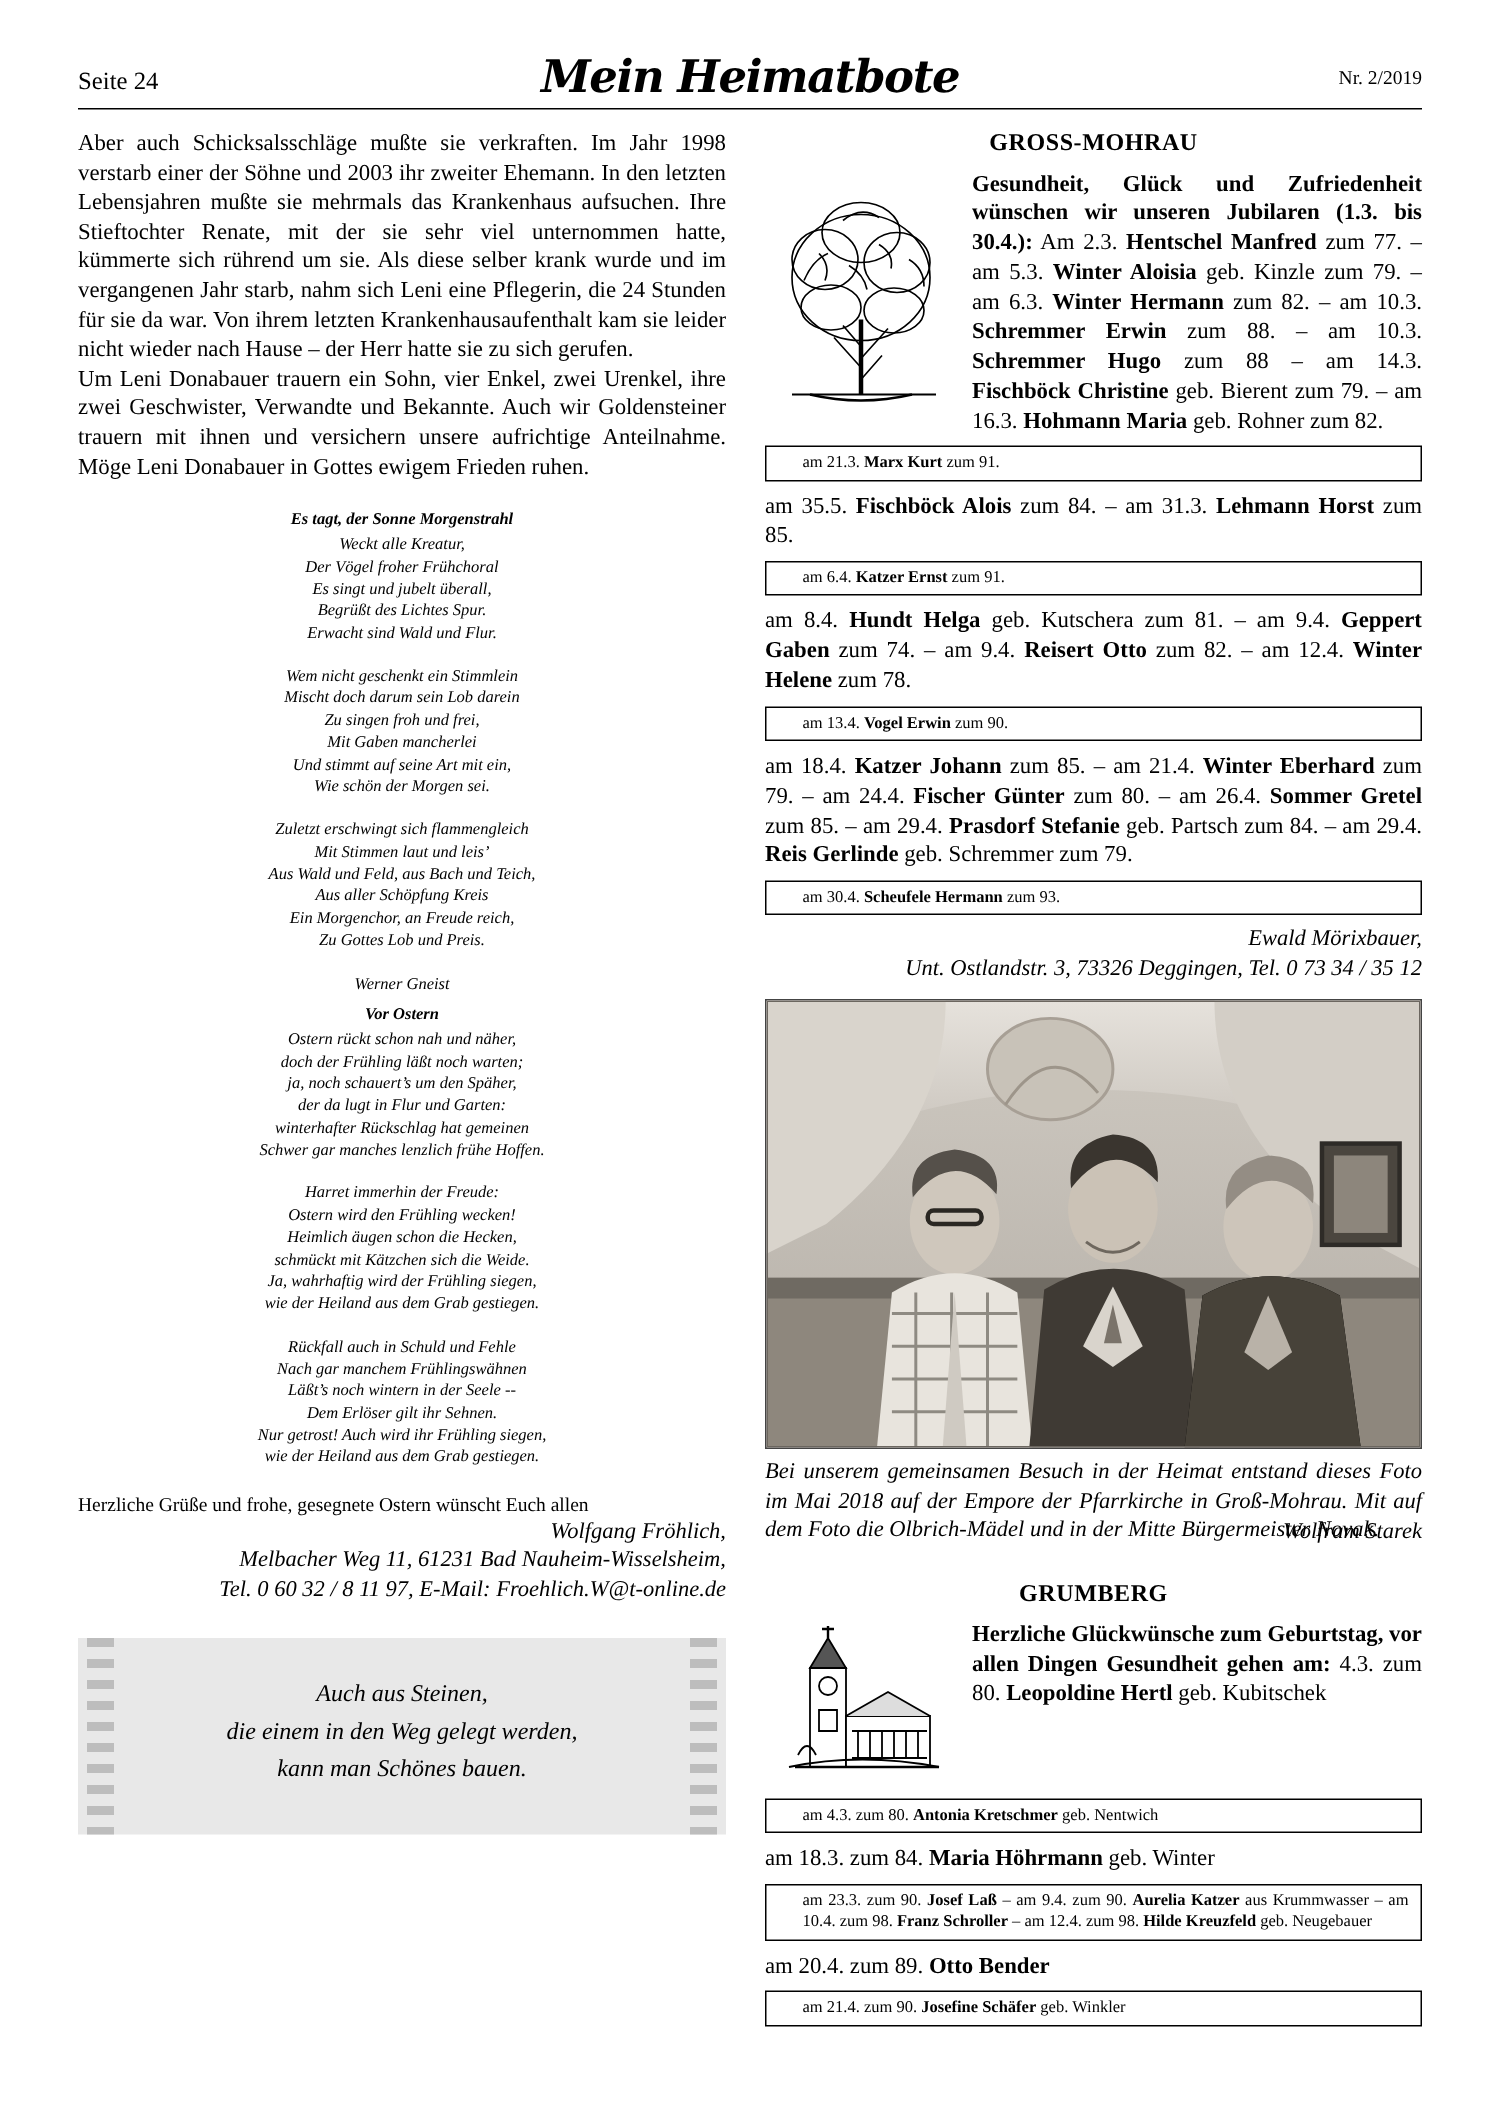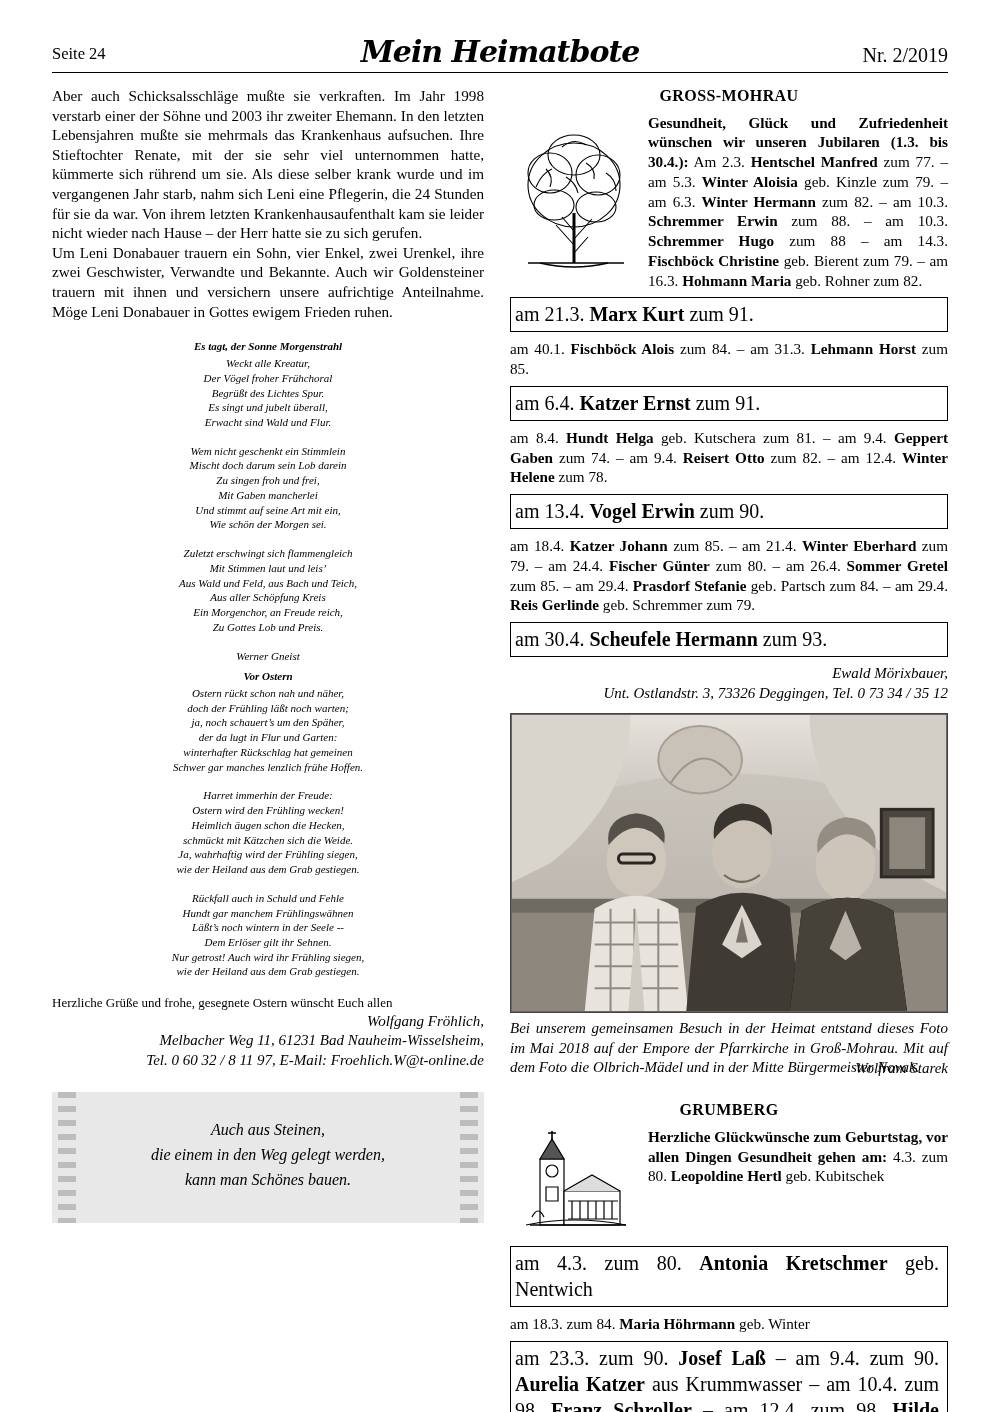--- a/index.html
+++ b/index.html
@@ -33,21 +33,21 @@
   .pg-header .left {
     position: absolute;
     left: 0;
     top: 10px;
     font-size: 16.5px;
   }
   .pg-header .right {
     position: absolute;
     right: 0;
     top: 10px;
-    font-size: 20px;
+    font-size: 13px;
     text-align: center;
   }
   .masthead {
     position: absolute;
     left: 50%;
     transform: translateX(-50%);
     top: 0;
     font-family: "DejaVu Serif", serif;
     font-weight: bold;
     font-style: italic;
@@ -151,23 +151,23 @@
   .church-wrap {
     float: left;
     width: 128px;
     height: 108px;
     margin: 2px 10px 2px 0;
   }
   b { font-weight: bold; }
 
   .bdate {
     border: 1px solid #000;
-    padding: 3px 8px 4px 4px;
+    padding: 3px 8px 4px 24px;
     margin: 7px 0 7px 0;
-    font-size: 20px;
+    font-size: 11px;
     line-height: 1.3;
   }
   .plain-line {
     font-size: 15.2px;
     line-height: 1.3;
     margin: 4px 0;
     text-align: justify;
   }
   .addr {
     text-align: right;
@@ -215,22 +215,22 @@
   <div class="col col-left">
 
     <p class="body-p">Aber auch Schicksalsschläge mußte sie verkraften. Im Jahr 1998 verstarb einer der Söhne und 2003 ihr zweiter Ehemann. In den letzten Lebensjahren mußte sie mehrmals das Krankenhaus aufsuchen. Ihre Stieftochter Renate, mit der sie sehr viel unternommen hatte, kümmerte sich rührend um sie. Als diese selber krank wurde und im vergangenen Jahr starb, nahm sich Leni eine Pflegerin, die 24 Stunden für sie da war. Von ihrem letzten Krankenhausaufenthalt kam sie leider nicht wieder nach Hause – der Herr hatte sie zu sich gerufen.</p>
     <p class="body-p">Um Leni Donabauer trauern ein Sohn, vier Enkel, zwei Urenkel, ihre zwei Geschwister, Verwandte und Bekannte. Auch wir Goldensteiner trauern mit ihnen und versichern unsere aufrichtige Anteilnahme. Möge Leni Donabauer in Gottes ewigem Frieden ruhen.</p>
 
     <div class="poem">
       <div class="title">Es tagt, der Sonne Morgenstrahl</div>
       <div class="stanza" id="p1s1">
           <div>Weckt alle Kreatur,</div>
           <div>Der Vögel froher Frühchoral</div>
+          <div>Es singt und jubelt überall,</div>
           <div>Begrüßt des Lichtes Spur.</div>
-          <div>Es singt und jubelt überall,</div>
           <div>Erwacht sind Wald und Flur.</div>
         </div>
       <div class="stanza" id="p1s2">
           <div>Wem nicht geschenkt ein Stimmlein</div>
           <div>Mischt doch darum sein Lob darein</div>
           <div>Zu singen froh und frei,</div>
           <div>Mit Gaben mancherlei</div>
           <div>Und stimmt auf seine Art mit ein,</div>
           <div>Wie schön der Morgen sei.</div>
         </div>
@@ -258,21 +258,21 @@
       <div class="stanza" id="p2s2">
           <div>Harret immerhin der Freude:</div>
           <div>Ostern wird den Frühling wecken!</div>
           <div>Heimlich äugen schon die Hecken,</div>
           <div>schmückt mit Kätzchen sich die Weide.</div>
           <div>Ja, wahrhaftig wird der Frühling siegen,</div>
           <div>wie der Heiland aus dem Grab gestiegen.</div>
         </div>
       <div class="stanza" id="p2s3">
           <div>Rückfall auch in Schuld und Fehle</div>
-          <div>Hundt gar manchem Frühlingswähnen</div>
+          <div>Nach gar manchem Frühlingswähnen</div>
           <div>Läßt’s noch wintern in der Seele --</div>
           <div>Dem Erlöser gilt ihr Sehnen.</div>
           <div>Nur getrost! Auch wird ihr Frühling siegen,</div>
           <div>wie der Heiland aus dem Grab gestiegen.</div>
         </div>
     </div>
 
     <div class="greet">Herzliche Grüße und frohe, gesegnete Ostern wünscht Euch allen</div>
     <div class="signature" id="left-signature">
         <div>Wolfgang Fröhlich,</div>
@@ -316,21 +316,21 @@
         </svg>
       </div>
       <div style="font-size:15.2px; line-height:1.3; text-align:justify;">
         <b>Gesundheit, Glück und Zufriedenheit wünschen wir unseren Jubilaren (1.3. bis 30.4.):</b>
         <span id="gm-intro-body"><span>Am 2.3. </span><b>Hentschel Manfred</b><span> zum 77. – am 5.3. </span><b>Winter Aloisia</b><span> geb. Kinzle zum 79. – am 6.3. </span><b>Winter Hermann</b><span> zum 82. – am 10.3. </span><b>Schremmer Erwin</b><span> zum 88. – am 10.3. </span><b>Schremmer Hugo</b><span> zum 88 – am 14.3. </span><b>Fischböck Christine</b><span> geb. Bierent zum 79. – am 16.3. </span><b>Hohmann Maria</b><span> geb. Rohner zum 82.</span></span>
       </div>
     </div>
 
     <div id="gm-entries">
         <div class="bdate"><span>am 21.3. </span><b>Marx Kurt</b><span> zum 91.</span></div>
-        <div class="plain-line"><span>am 40.1. </span><b>Fischböck Alois</b><span> zum 84. – am 31.3. </span><b>Lehmann Horst</b><span> zum 85.</span></div>
+        <div class="plain-line"><span>am 35.5. </span><b>Fischböck Alois</b><span> zum 84. – am 31.3. </span><b>Lehmann Horst</b><span> zum 85.</span></div>
         <div class="bdate"><span>am 6.4. </span><b>Katzer Ernst</b><span> zum 91.</span></div>
         <div class="plain-line"><span>am 8.4. </span><b>Hundt Helga</b><span> geb. Kutschera zum 81. – am 9.4. </span><b>Geppert Gaben</b><span> zum 74. – am 9.4. </span><b>Reisert Otto</b><span> zum 82. – am 12.4. </span><b>Winter Helene</b><span> zum 78.</span></div>
         <div class="bdate"><span>am 13.4. </span><b>Vogel Erwin</b><span> zum 90.</span></div>
         <div class="plain-line"><span>am 18.4. </span><b>Katzer Johann</b><span> zum 85. – am 21.4. </span><b>Winter Eberhard</b><span> zum 79. – am 24.4. </span><b>Fischer Günter</b><span> zum 80. – am 26.4. </span><b>Sommer Gretel</b><span> zum 85. – am 29.4. </span><b>Prasdorf Stefanie</b><span> geb. Partsch zum 84. – am 29.4. </span><b>Reis Gerlinde</b><span> geb. Schremmer zum 79.</span></div>
         <div class="bdate"><span>am 30.4. </span><b>Scheufele Hermann</b><span> zum 93.</span></div>
       </div>
 
     <div class="addr" id="gm-contact">
         <div>Ewald Mörixbauer,</div>
         <div>Unt. Ostlandstr. 3, 73326 Deggingen, Tel. 0 73 34 / 35 12</div>

